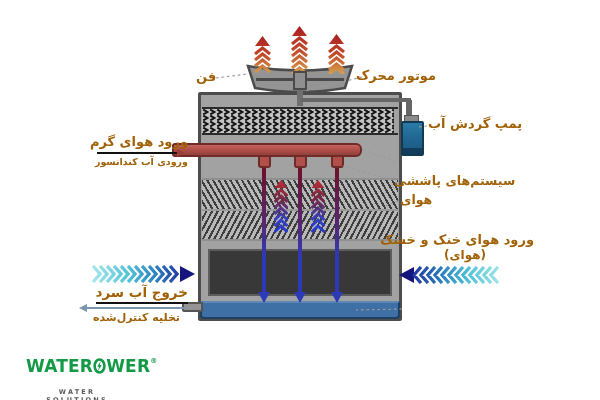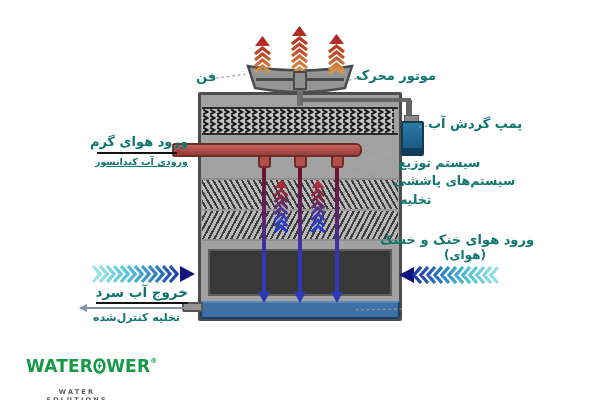--- a/index.html
+++ b/index.html
@@ -1,20 +1,20 @@
 <!DOCTYPE html>
 <html lang="fa"><head>
 <meta charset="utf-8">
 <style>
   html,body{margin:0;padding:0;background:#fff;}
   #canvas{position:relative;width:600px;height:400px;background:#ffffff;overflow:hidden;
           font-family:"DejaVu Sans",sans-serif;}
   .abs{position:absolute;}
   
-  .lbl{position:absolute;font-weight:700;font-size:13px;color:#0f766e;direction:rtl;
+  .lbl{position:absolute;font-weight:700;font-size:13px;color:#a16207;direction:rtl;
        white-space:nowrap;z-index:10;line-height:1.15;}
   .lbl.small{font-size:9.5px;font-weight:700;}
   .lbl.center{text-align:center;}
   
   #tower-casing{left:198px;top:92px;width:204px;height:229px;background:#a2a2a2;
                 border:3px solid #4c4c4c;box-sizing:border-box;z-index:1;border-radius:2px;}
   #drift-band{left:202px;top:107px;width:196px;height:28px;z-index:2;border-top:2px solid #2a2a2a;
               border-bottom:2px solid #2a2a2a;box-sizing:border-box;}
   .fill-band{left:202px;width:196px;z-index:2;box-sizing:border-box;}
   #fill-top{top:178px;height:31px;border-top:2px solid #8f8f8f;
@@ -223,26 +223,25 @@
       <line x1="396" y1="162" x2="364" y2="150"></line>
       <line x1="392" y1="180" x2="343" y2="166"></line>
       <line x1="398" y1="201" x2="383" y2="207"></line>
       <line x1="402" y1="309" x2="356" y2="310"></line>
     </g>
   </svg>
 
   <div class="lbl" style="left:196px;top:70px;">فن</div>
   <div class="lbl" style="left:356px;top:69px;">موتور محرک</div>
   <div class="lbl" style="left:428px;top:117px;">پمپ گردش آب</div>
-  <div class="lbl" style="left:398px;top:156px;font-size:12.5px;">سیستم توزیع</div>
   <div class="lbl" style="left:394px;top:174px;font-size:12.5px;">سیستم‌های پاششی</div>
-  <div class="lbl" style="left:400px;top:193px;font-size:12.5px;">تخلیه</div>
+  <div class="lbl" style="left:400px;top:193px;font-size:12.5px;">هوای</div>
 
   <div class="lbl center" style="left:96px;top:135px;width:92px;">ورود هوای گرم</div>
-  <div class="lbl small center" style="left:96px;top:157px;width:92px;text-decoration:underline;">ورودی آب کندانسور</div>
+  <div class="lbl small center" style="left:96px;top:157px;width:92px;">ورودی آب کندانسور</div>
 
   <div class="lbl center" style="left:396px;top:233px;width:138px;">ورود هوای خنک و خشک</div>
   <div class="lbl center" style="left:396px;top:249px;width:138px;font-size:12px;">(هوای)</div>
 
 
   <div class="lbl" style="left:93px;top:312px;font-size:11px;">تخلیه کنترل‌شده</div>
   <div class="lbl center" style="left:100px;top:285px;width:88px;font-size:13.5px;"><span id="cold-underline">خروج آب سرد</span></div>
 
   <div class="abs" id="logo">
     <div id="logo-brand"><span>WATER</span><svg width="13" height="16" viewBox="0 0 20 24" style="display:inline;vertical-align:-2px;">

